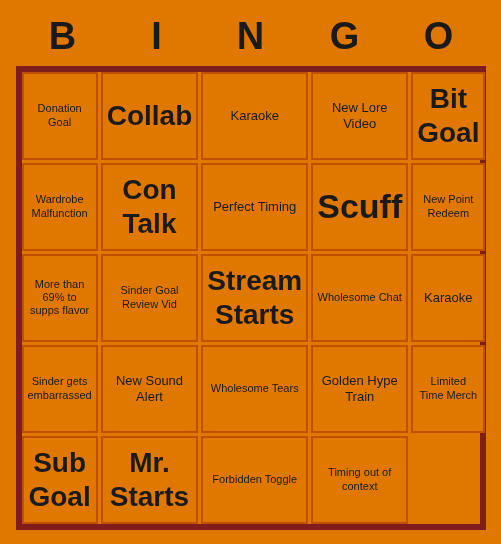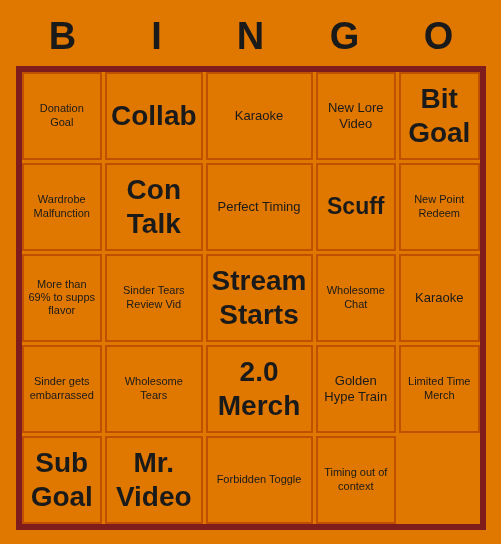--- a/index.html
+++ b/index.html
@@ -50,21 +50,21 @@
     }
     .bingo-cell span {
       display: block;
       line-height: 1.2;
     }
     
     .size-small { font-size: 11px; }
     .size-medium { font-size: 13px; }
     .size-large { font-size: 28px; font-weight: bold; }
     .size-xlarge { font-size: 28px; font-weight: bold; }
-    .size-xxlarge { font-size: 23px; font-weight: bold; }
+    .size-xxlarge { font-size: 34px; font-weight: bold; }
   </style>
 </head>
 <body>
 
 <div class="bingo-card">
   <div class="bingo-header">
   <div class="bingo-letter">B</div>
       <div class="bingo-letter">I</div>
       <div class="bingo-letter">N</div>
       <div class="bingo-letter">G</div>
@@ -98,51 +98,51 @@
       <div class="bingo-cell">
         <span class="size-xxlarge">Scuff</span>
       </div>
       <div class="bingo-cell">
         <span class="size-small">New Point Redeem</span>
       </div>
       <div class="bingo-cell">
         <span class="size-small">More than 69% to supps flavor</span>
       </div>
       <div class="bingo-cell">
-        <span class="size-small">Sinder Tears Review Vid</span>
+        <span class="size-small">Sinder Goal Review Vid</span>
       </div>
       <div class="bingo-cell">
         <span class="size-large">Stream Starts</span>
       </div>
       <div class="bingo-cell">
         <span class="size-small">Wholesome Chat</span>
       </div>
       <div class="bingo-cell">
         <span class="size-medium">Karaoke</span>
       </div>
       <div class="bingo-cell">
         <span class="size-small">Sinder gets embarrassed</span>
       </div>
       <div class="bingo-cell">
-        <span class="size-small">Wholesome Tears</span>
+        <span class="size-medium">New Sound Alert</span>
       </div>
       <div class="bingo-cell">
-        <span class="size-xlarge">2.0 Merch</span>
+        <span class="size-small">Wholesome Tears</span>
       </div>
       <div class="bingo-cell">
         <span class="size-medium">Golden Hype Train</span>
       </div>
       <div class="bingo-cell">
         <span class="size-small">Limited Time Merch</span>
       </div>
       <div class="bingo-cell">
         <span class="size-xlarge">Sub Goal</span>
       </div>
       <div class="bingo-cell">
-        <span class="size-xlarge">Mr. Video</span>
+        <span class="size-xlarge">Mr. Starts</span>
       </div>
       <div class="bingo-cell">
         <span class="size-small">Forbidden Toggle</span>
       </div>
       <div class="bingo-cell">
         <span class="size-small">Timing out of context</span>
       </div>
     </div>
 </div>
 

